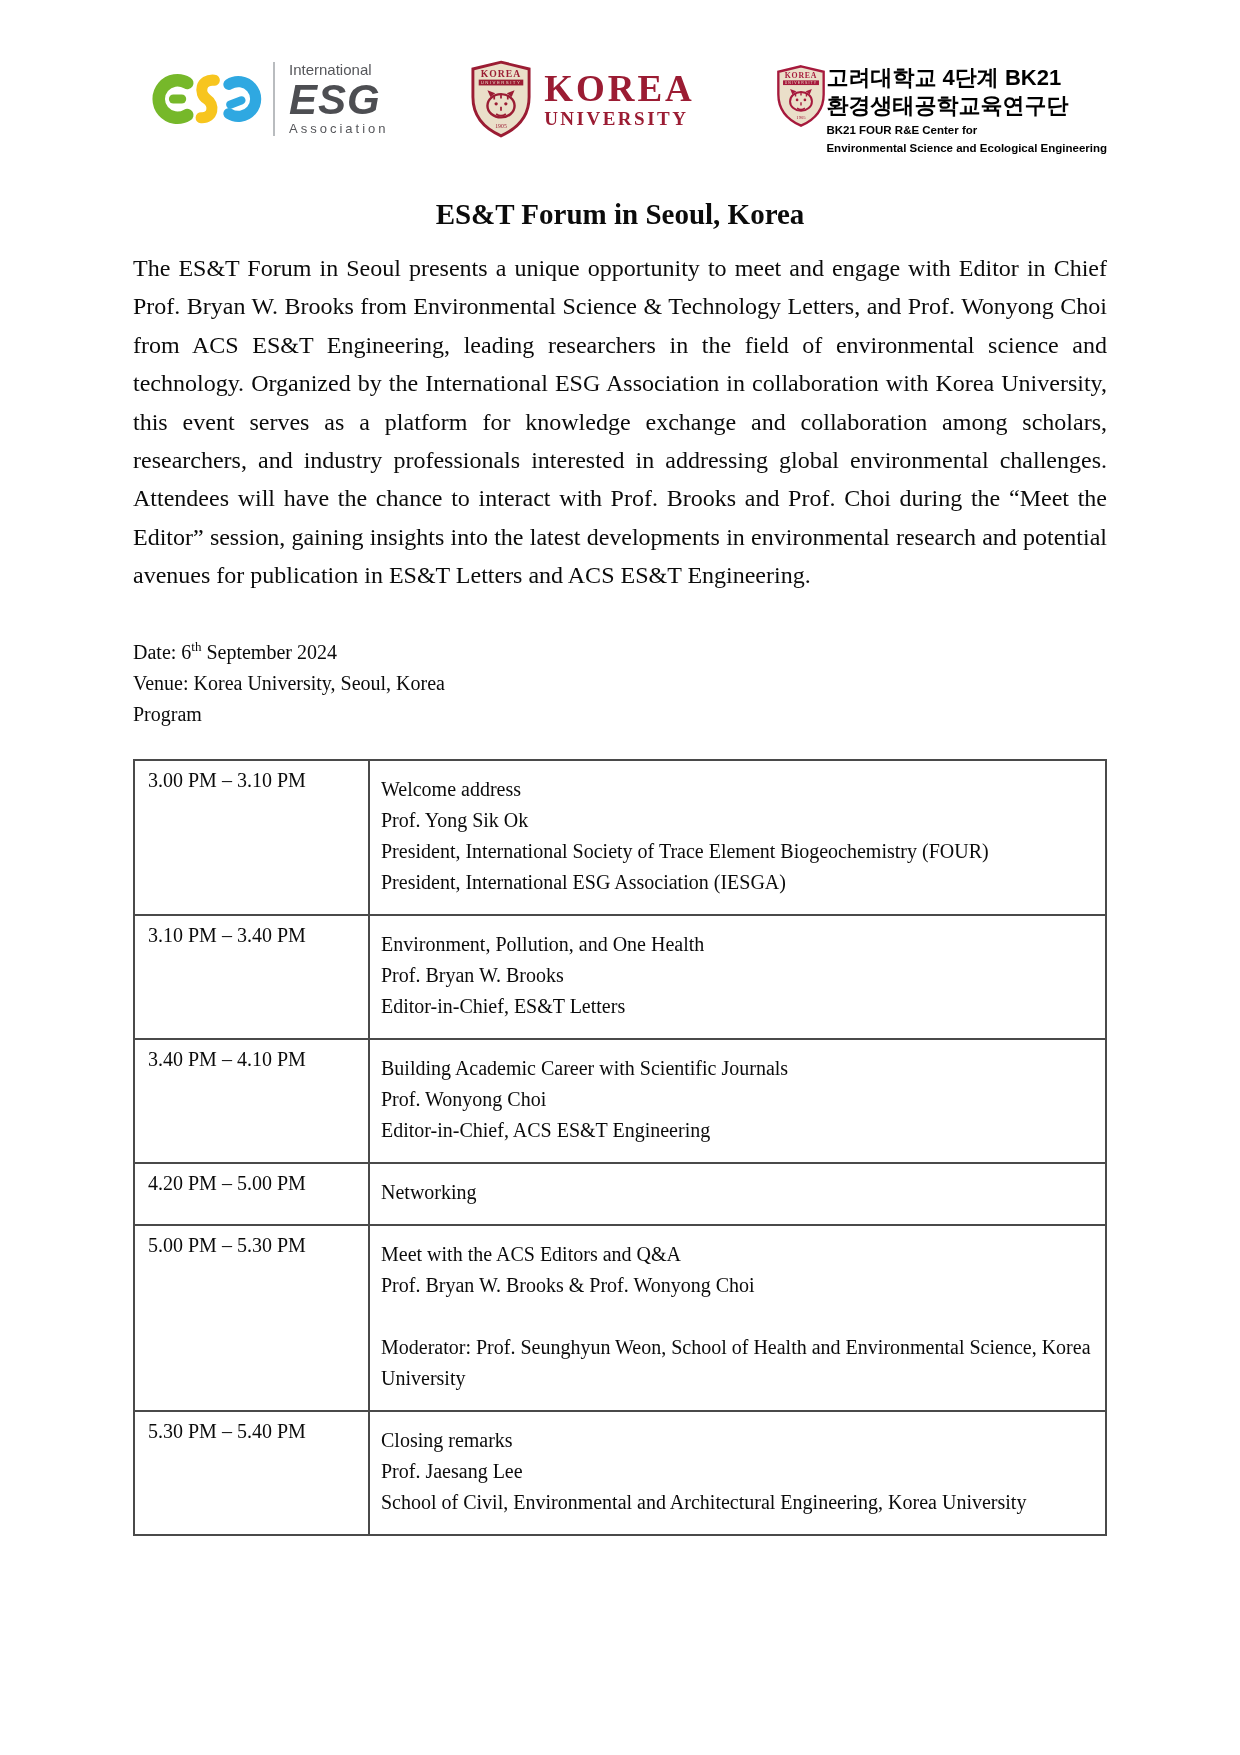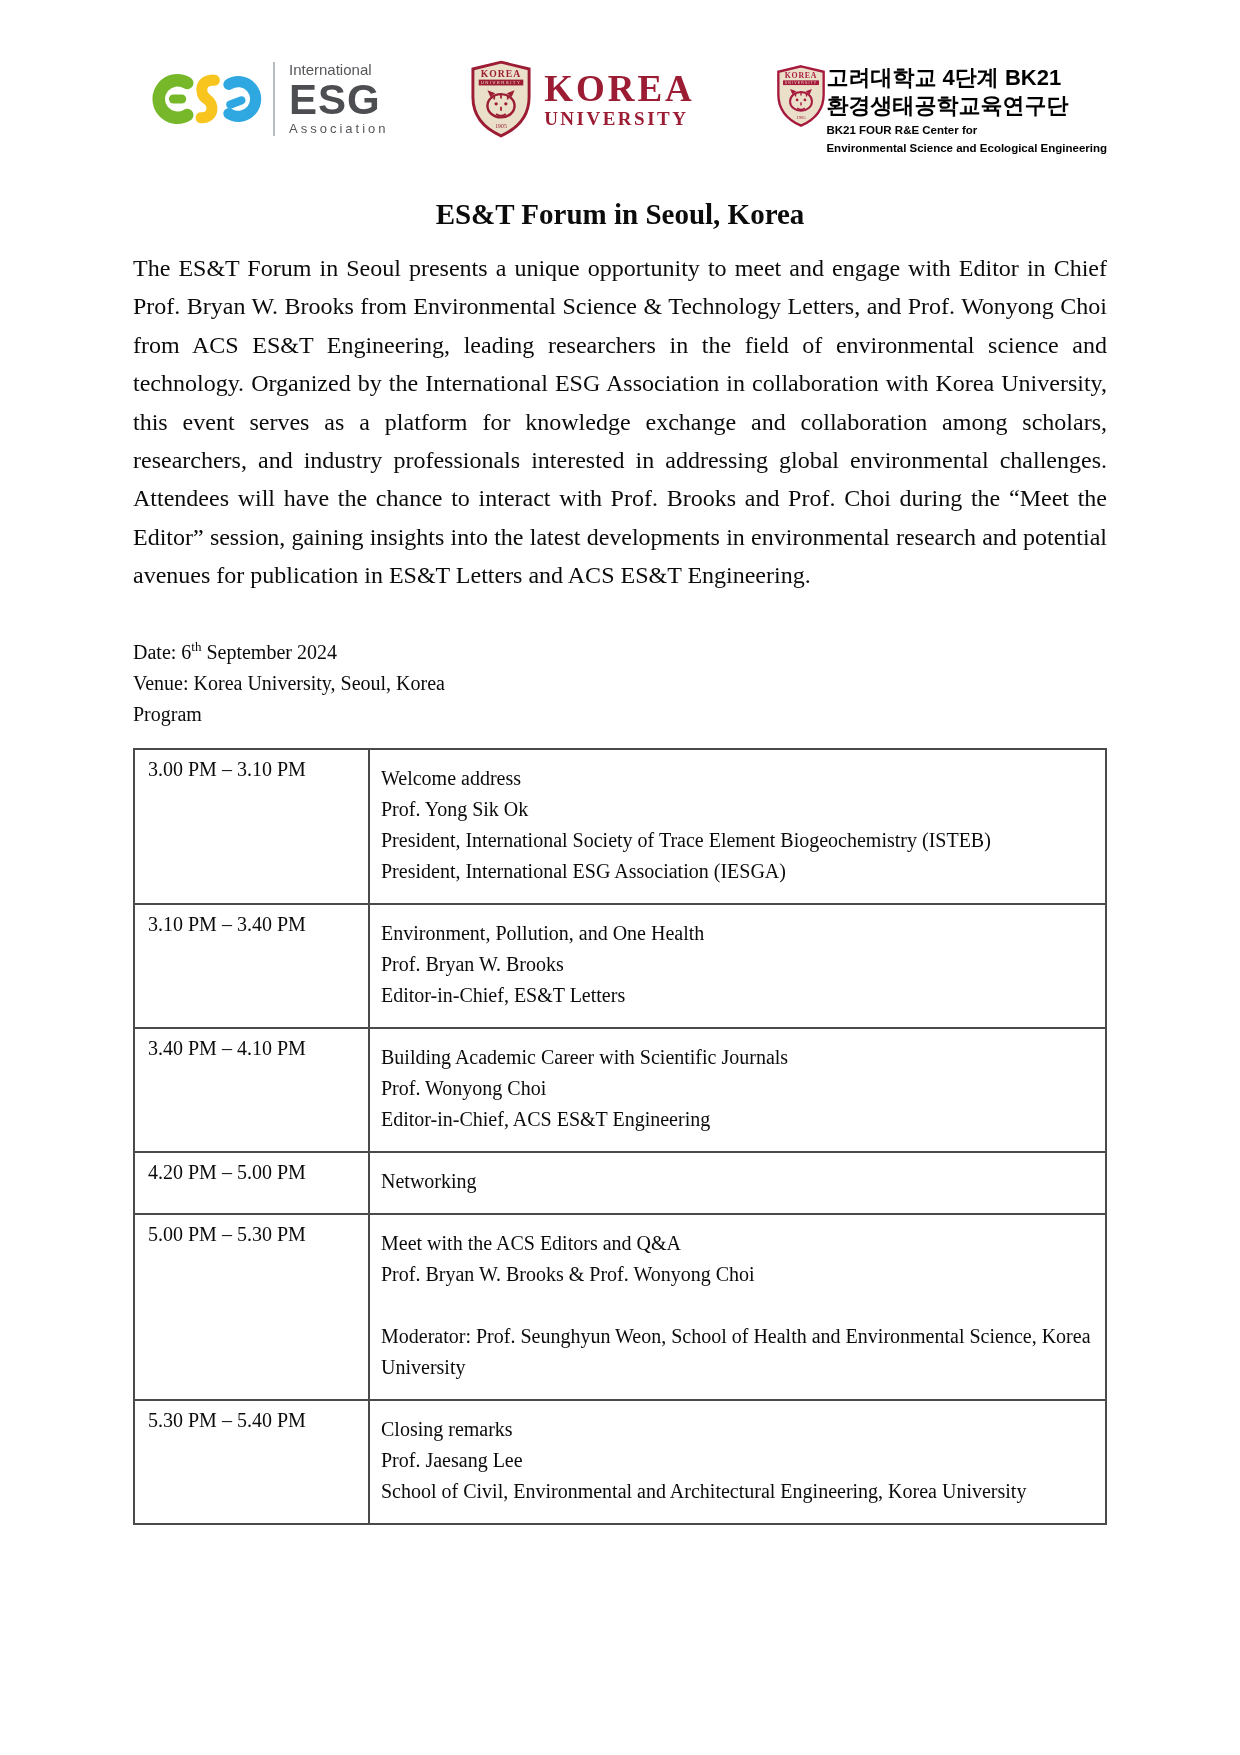--- a/index.html
+++ b/index.html
@@ -7,38 +7,38 @@
     width:1240px;height:1755px;background:#ffffff;box-sizing:border-box;
     padding:56px 133px 0 133px;margin:0 auto;position:relative;
     font-family:"Liberation Serif",serif;color:#0b0b0b;
   }
   
   .logos{display:flex;align-items:flex-start;justify-content:space-between;height:100px;}
   .logo-esg{display:flex;align-items:center;margin-left:14px;}
   .esg-divider{width:2px;height:74px;background:#b9bcbf;margin:0 14px 0 8px;}
   .esg-text{font-family:"Liberation Sans",sans-serif;color:#55565a;line-height:1.05;}
   .esg-small{font-size:15px;}
-  .esg-big{font-size:42px;font-weight:bold;color:#4d4e52;letter-spacing:1px;}
+  .esg-big{font-size:42px;font-weight:bold;color:#4d4e52;letter-spacing:1px;font-style:italic;}
   .esg-assoc{font-size:13px;letter-spacing:3px;}
   .logo-ku{display:flex;align-items:center;margin-top:4px;}
   .ku-wordmark{margin-left:12px;color:#9b1c33;font-family:"Liberation Serif",serif;line-height:1.0;}
   .ku-big{font-size:37px;font-weight:bold;letter-spacing:3px;}
   .ku-small{font-size:19px;font-weight:bold;letter-spacing:2.5px;margin-top:2px;}
   .logo-bk21{display:flex;align-items:flex-start;margin-top:8px;}
   .bk21-text{color:#000000;}
   .bk21-kr{font-family:"Liberation Sans",sans-serif;font-size:22px;font-weight:bold;line-height:1.25;}
   .bk21-en{font-family:"Liberation Sans",sans-serif;font-size:11.5px;font-weight:bold;line-height:1.25;margin-top:4px;}
   
   .doc-title{font-size:29px;font-weight:bold;text-align:center;margin:42px 0 4px 0;}
   .intro{font-size:24px;line-height:1.6;text-align:justify;margin:18px 0 0 0;}
   
   .meta{margin-top:42px;font-size:20px;line-height:1.55;}
   .sup{vertical-align:super;font-size:13px;line-height:0;}
   
-  table.program{border-collapse:collapse;width:974px;margin-top:18px;table-layout:fixed;}
+  table.program{border-collapse:collapse;width:974px;margin-top:29px;table-layout:fixed;}
   table.program td{border:2px solid #4a4a4a;vertical-align:top;font-size:20px;line-height:1.55;}
   td.time-cell{width:212px;padding:4px 8px 16px 13px;white-space:nowrap;}
   td.desc-cell{padding:13px 14px 16px 11px;}
   .line{min-height:1.55em;}
 </style>
 </head>
 <body>
 
 <div class="page">
 
@@ -114,21 +114,21 @@
     <div>Program</div>
   </div>
 
   <table class="program">
     <tbody>
         <tr>
           <td class="time-cell">3.00 PM – 3.10 PM</td>
           <td class="desc-cell">
             <div class="line">Welcome address</div>
             <div class="line">Prof. Yong Sik Ok</div>
-            <div class="line">President, International Society of Trace Element Biogeochemistry (ISTEB)</div>
+            <div class="line">President, International Society of Trace Element Biogeochemistry (FOUR)</div>
             <div class="line">President, International ESG Association (IESGA)</div>
           </td>
         </tr>
         <tr>
           <td class="time-cell">3.10 PM – 3.40 PM</td>
           <td class="desc-cell">
             <div class="line">Environment, Pollution, and One Health</div>
             <div class="line">Prof. Bryan W. Brooks</div>
             <div class="line">Editor-in-Chief, ES&amp;T Letters</div>
           </td>

